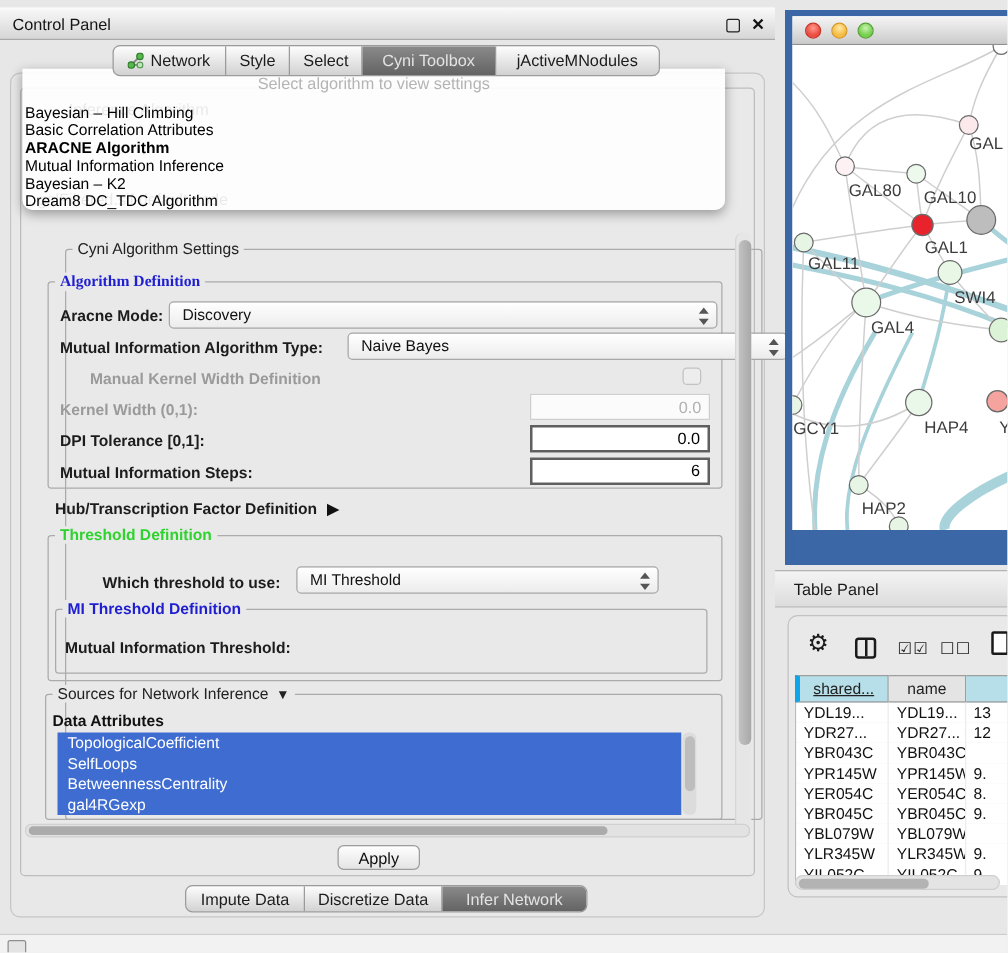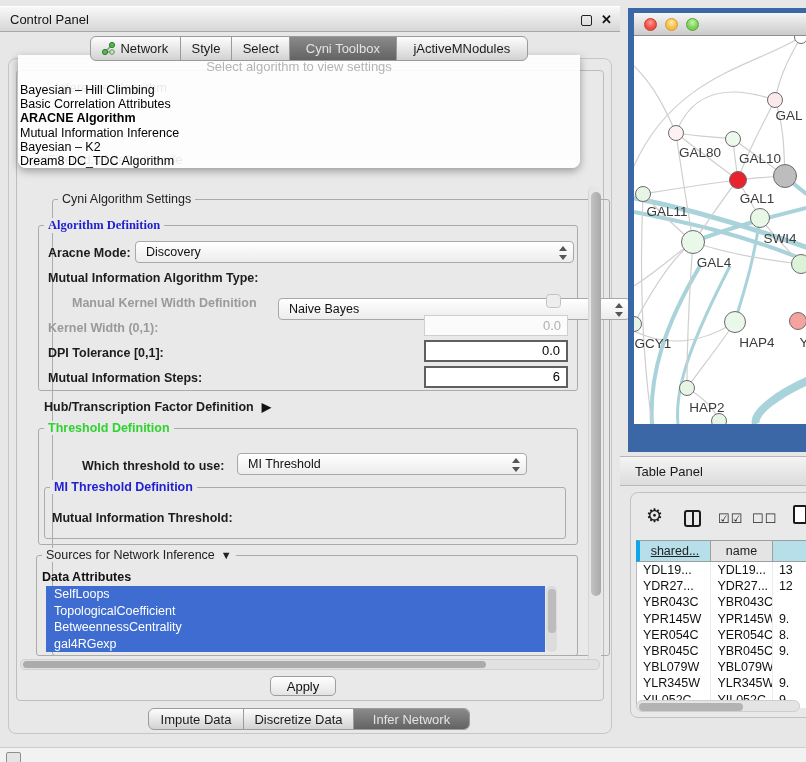--- a/index.html
+++ b/index.html
@@ -207,21 +207,21 @@
     <span class="legend leg-blue">Algorithm Definition</span>
   </div>
 
   <span class="row-label" style="left:48px; top:246px;">Aracne Mode:</span>
   <div class="combo" style="left:135px; top:241px; width:439px;">
     <span>Discovery</span>
     <span class="stepper"></span>
   </div>
 
   <span class="row-label" style="left:48px; top:271px;">Mutual Information Algorithm Type:</span>
-  <div class="combo" style="left:278px; top:266px; width:352px;margin-top:32px;">
+  <div class="combo" style="left:278px; top:266px; width:352px;">
     <span>Naive Bayes</span>
     <span class="stepper"></span>
   </div>
 
   <span class="row-label dis" style="left:48px; top:296px;padding-left:24px;">Manual Kernel Width Definition</span>
   <span class="cbox" style="left:546px; top:294px;"></span>
 
   <span class="row-label dis" style="left:48px; top:321px;">Kernel Width (0,1):</span>
   <div class="tfield dis" style="left:424px; top:315px; width:144px;">0.0</div>
 
@@ -246,22 +246,22 @@
   <div class="fieldset fs-mithresh">
     <span class="legend leg-blue">MI Threshold Definition</span>
   </div>
   <span class="row-label" style="left:52px; top:511px;">Mutual Information Threshold:</span>
 
   <div class="fieldset fs-sources">
     <span class="legend leg-dark"><span>Sources for Network Inference</span><span class="tri-down">▼</span></span>
   </div>
   <span class="attr-label">Data Attributes</span>
   <div class="attr-list">
+    <div class="attr-item">TopologicalCoefficient</div>
     <div class="attr-item">SelfLoops</div>
-    <div class="attr-item">TopologicalCoefficient</div>
     <div class="attr-item">BetweennessCentrality</div>
     <div class="attr-item">gal4RGexp</div>
   </div>
   <div class="attr-scroll">
       <div class="attr-thumb"></div>
     </div>
 
   <div class="vscroll">
       <div class="vthumb"></div>
     </div>

